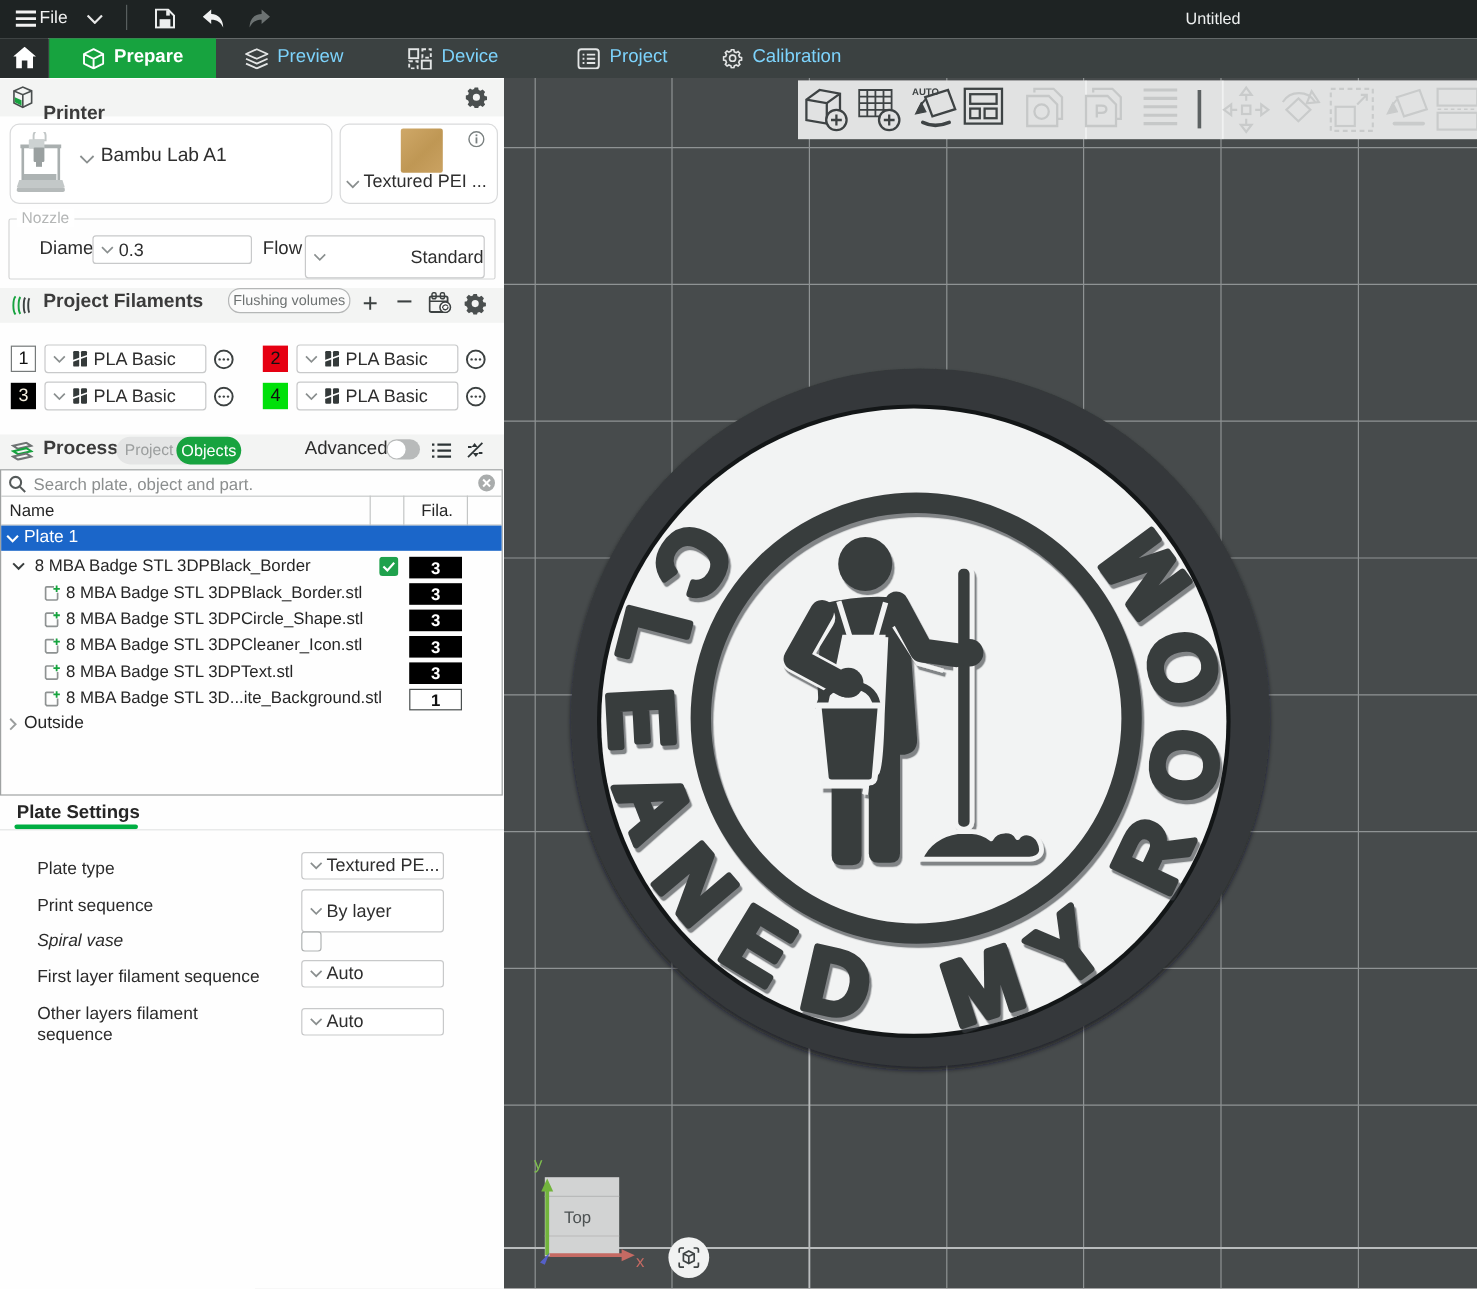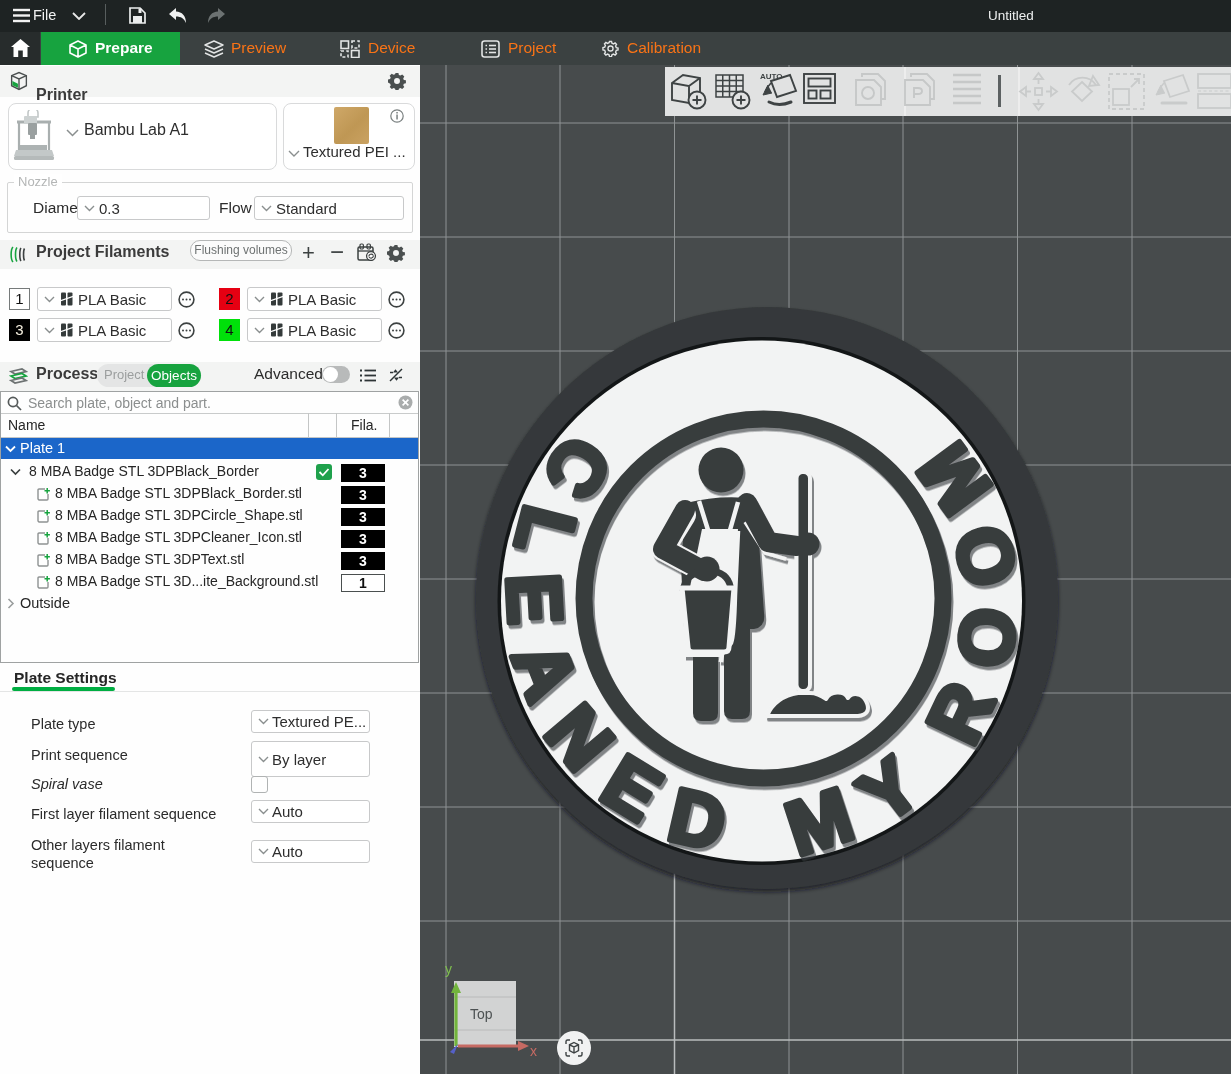--- a/index.html
+++ b/index.html
@@ -2,21 +2,21 @@
 <html><head>
 <meta charset="utf-8">
 <style>
   html,body{margin:0;padding:0;}
   body{font-family:"Liberation Sans", sans-serif; width:1231px; height:1074px; overflow:hidden;}
   #app{position:relative;width:1231px;height:1074px;background:#fff;overflow:hidden;}
   .abs{position:absolute;}
   
   #titlebar{position:absolute;left:0;top:0;width:1231px;height:32px;background:#1e2323;}
   #tabbar{position:absolute;left:0;top:32px;width:1231px;height:33px;background:#3b4141;}
-  .tabtxt{color:#f97316;font-size:15.5px;}
+  .tabtxt{color:#7dd3fc;font-size:15.5px;}
   
   #sidebar{position:absolute;left:0;top:65px;width:420px;height:1009px;background:#fefefe;}
   .sechead{position:absolute;left:0;width:420px;background:#f3f4f3;}
   .sectitle{font-size:16px;color:#3b3b3b;font-weight:600;}
   .card{position:absolute;background:#fff;border:1px solid #d9dadb;border-radius:8px;box-sizing:border-box;}
   .combo{position:absolute;background:#fff;border:1px solid #c8c9ca;border-radius:3px;box-sizing:border-box;display:flex;align-items:center;}
   .combo .chev{margin-left:6px;}
   .ctext{font-size:15px;color:#2e2e2e;}
   .lbl{position:absolute;font-size:14.5px;color:#2b2b2b;}
   .row-badge{position:absolute;width:44px;height:18px;text-align:center;font-size:14px;font-weight:700;line-height:18px;}
@@ -268,21 +268,21 @@
     <div class="abs" style="left:7px;top:117px;width:404px;height:49px;border:1px solid #d4d5d5;border-radius:2px;"></div>
     <span class="abs" style="left:14px;top:109px;background:#fff;padding:0 4px;font-size:13px;color:#b4b6b6;">Nozzle</span>
     <span class="abs" style="left:9px;top:134px;font-size:15.5px;color:#2b2b2b;padding-left:24px;">Diameter</span>
     <div class="combo" style="left:77px;top:131px;width:133px;height:24px;">
       <svg class="chev" width="11" height="7" viewBox="0 0 11 7">
           <path d="M1 1 L5.5 5.5 L10 1" fill="none" stroke="#8a8f8f" stroke-width="1.4"></path>
         </svg>
       <span class="ctext" style="margin-left:4px;">0.3</span>
     </div>
     <span class="abs" style="left:219px;top:134px;font-size:15.5px;color:#2b2b2b;">Flow</span>
-    <div class="combo" style="left:254px;top:131px;width:150px;height:24px;">
+    <div class="combo" style="left:254px;top:131px;width:150px;height:36px;justify-content:space-between;">
       <svg class="chev" width="11" height="7" viewBox="0 0 11 7">
           <path d="M1 1 L5.5 5.5 L10 1" fill="none" stroke="#8a8f8f" stroke-width="1.4"></path>
         </svg>
       <span class="ctext" style="margin-left:4px;">Standard</span>
     </div>
 
     <div class="sechead" style="top:175px;height:29px;"></div>
     <svg class="abs" style="left:9px;top:180px" width="20" height="19" viewBox="0 0 20 19">
         <g fill="none" stroke-width="1.6">
           <path d="M4 2 C1.5 4.5 1.5 14.5 4 17" stroke="#17a33f"></path>

